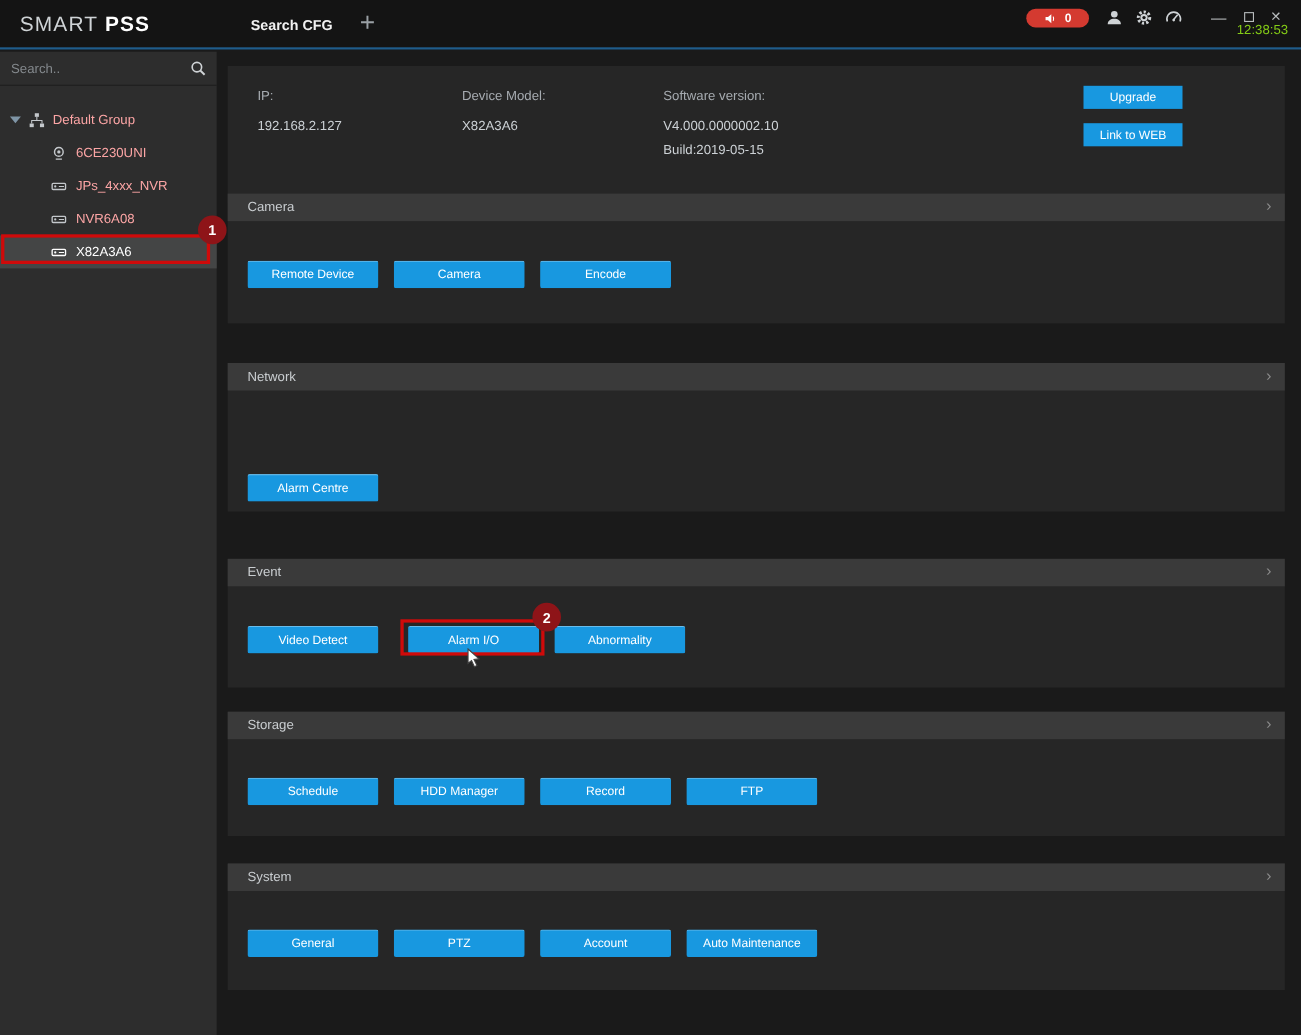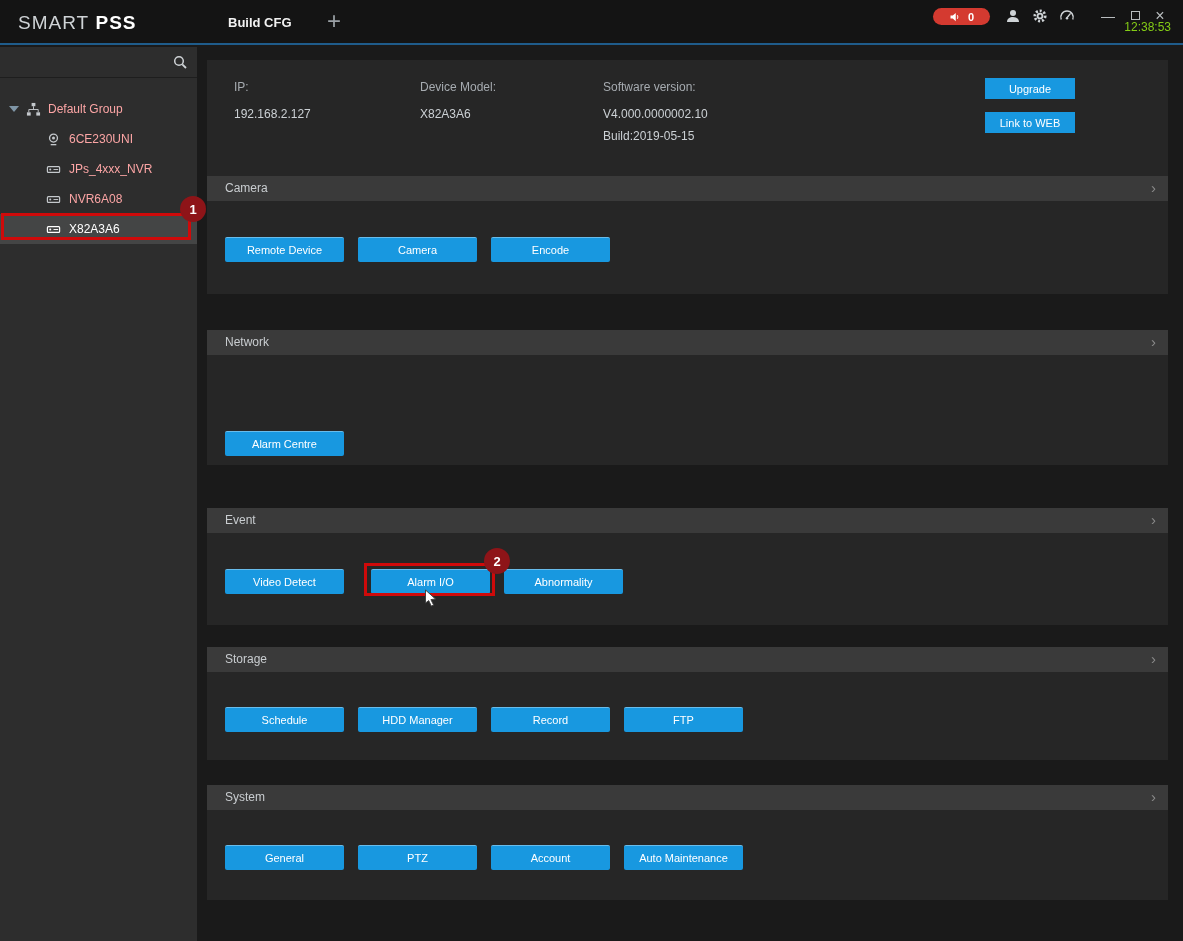--- a/index.html
+++ b/index.html
@@ -70,21 +70,21 @@
   .badge2 { left:484px; top:548px; }
   .cursor { position:absolute; left:424px; top:589px; width:14px; height:19px; z-index:9; }
 </style>
 </head>
 <body>
 
 <div class="app">
 
   <div class="header">
     <div class="logo"><span>SMART</span>&nbsp;<b>PSS</b></div>
-    <div class="tab">Build CFG</div>
+    <div class="tab">Search CFG</div>
     <div class="plus">+</div>
 
     <div class="alert-pill">
       <svg class="spk" width="12" height="12" viewBox="0 0 16 16">
           <path d="M2 6h3l4-3.5v11L5 10H2z" fill="#ffffff"></path>
           <path d="M11 5.5c1 .9 1 4.1 0 5" stroke="#ffffff" stroke-width="1.3" fill="none"></path>
         </svg>
       <span>0</span>
     </div>
     <svg class="hicon icon-user" viewBox="0 0 16 16">
@@ -105,20 +105,21 @@
     <div class="win win-min">—</div>
     <div class="win win-max">
         <i></i>
       </div>
     <div class="win win-close">×</div>
     <div class="clock">12:38:53</div>
   </div>
 
   <div class="sidebar">
     <div class="search-wrap">
+      <input type="text" placeholder="Search.." style="">
       <svg class="mag" viewBox="0 0 16 16">
           <circle cx="7" cy="7" r="4.3" fill="none" stroke="#cfd3d6" stroke-width="1.5"></circle>
           <line x1="10.3" y1="10.3" x2="14" y2="14" stroke="#cfd3d6" stroke-width="1.8"></line>
         </svg>
     </div>
     <div class="tree">
       <div class="trow group-row">
         <span class="arrow-down"></span>
         <svg class="ticon" viewBox="0 0 16 16">
             <rect x="6" y="1" width="4" height="3.5" fill="#c4c8cc"></rect>

